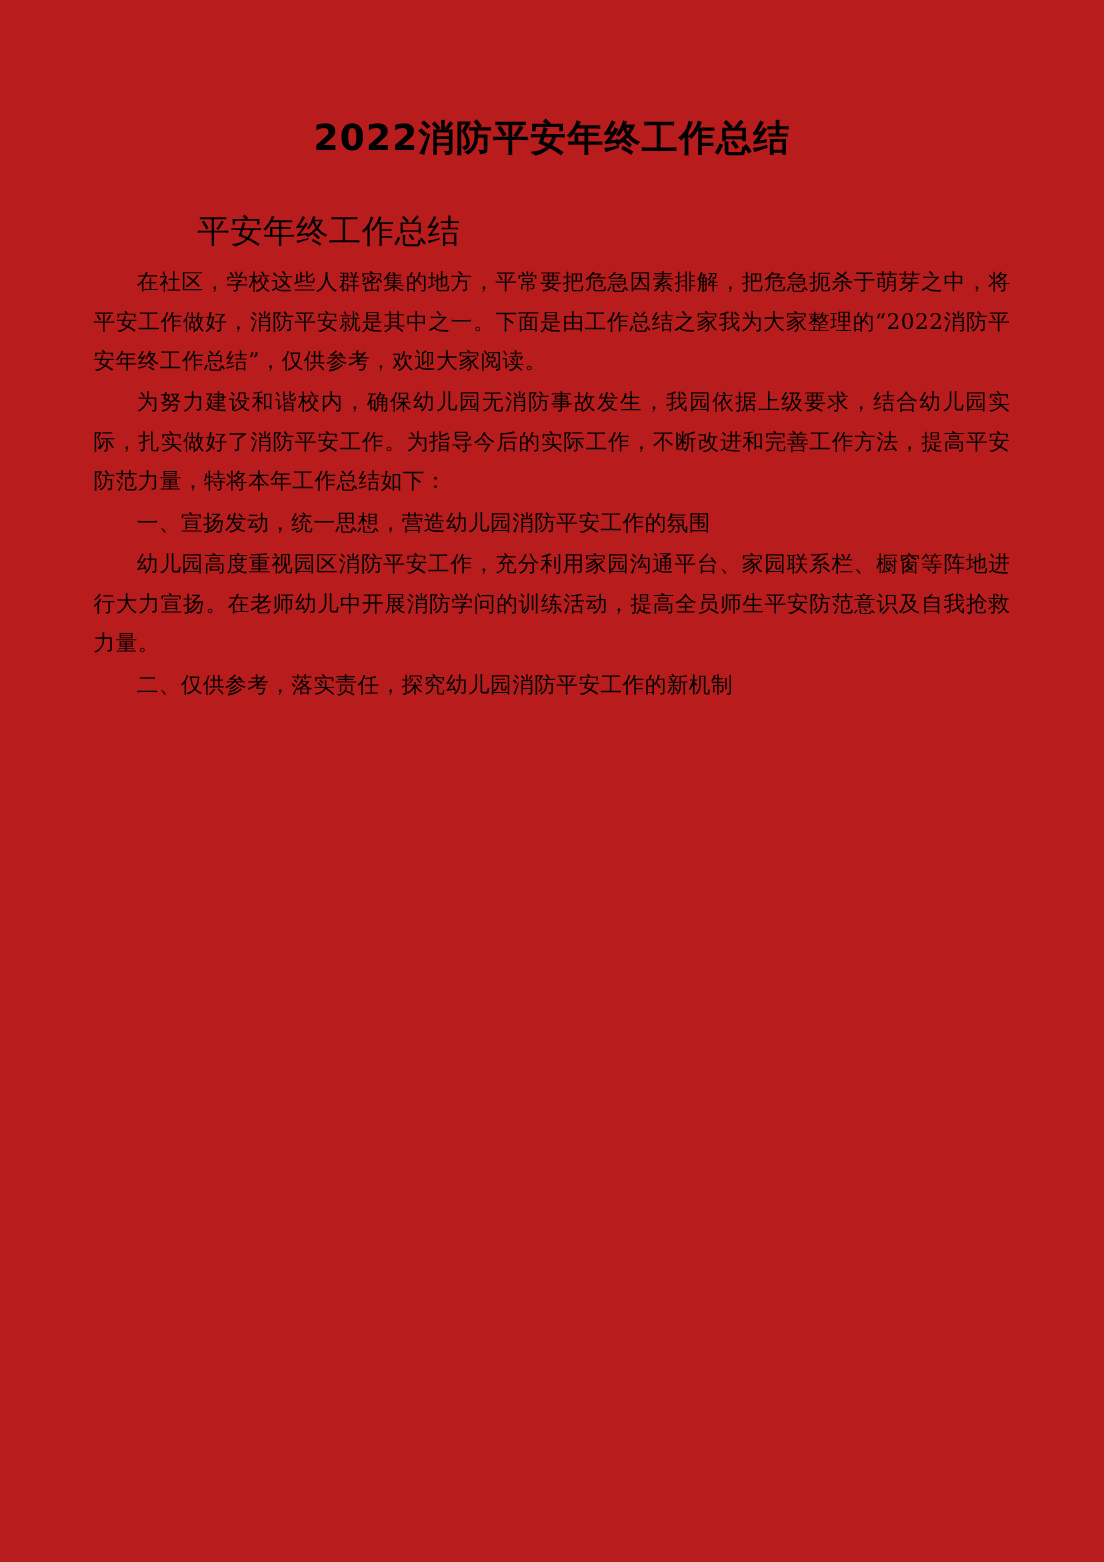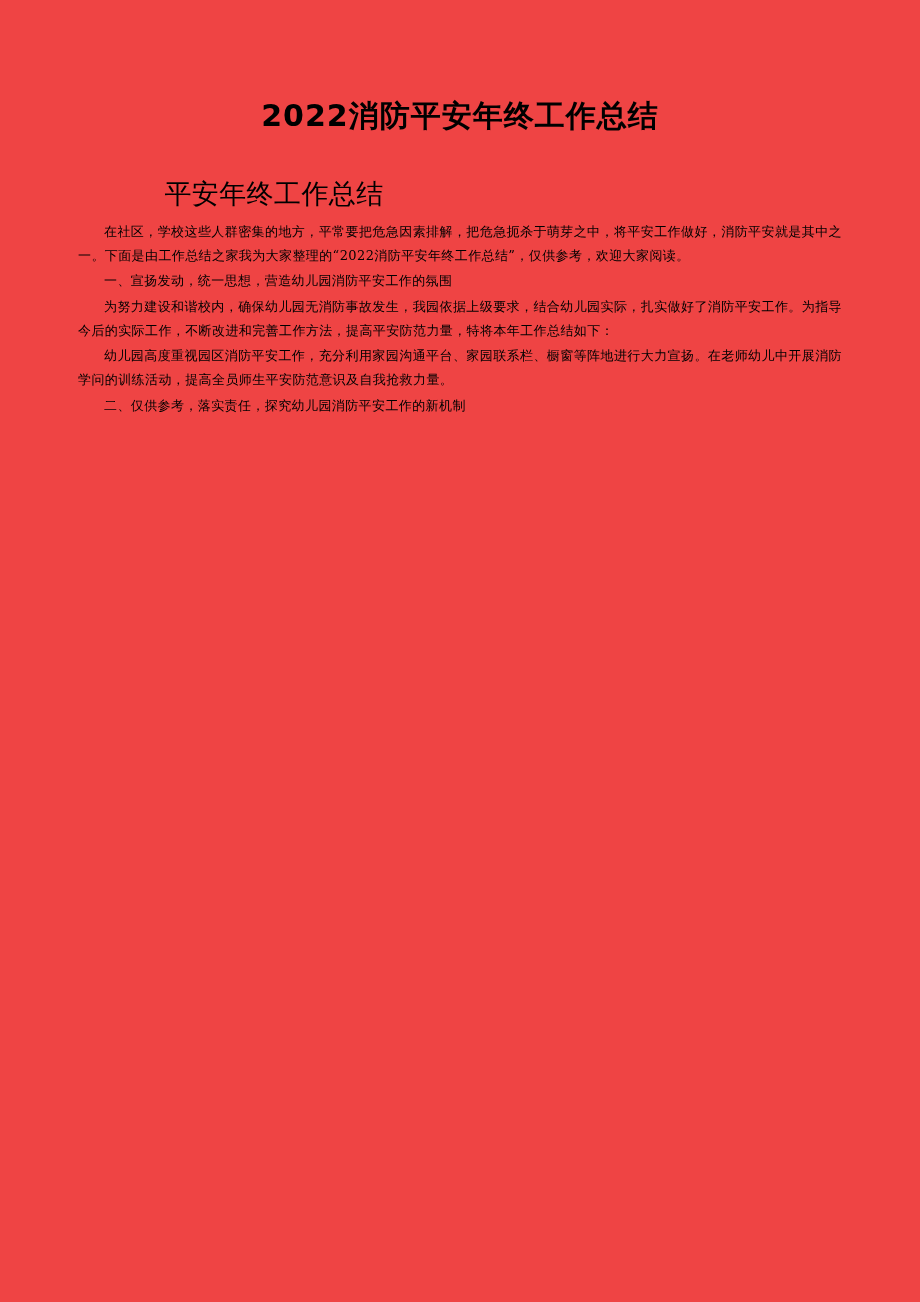--- a/index.html
+++ b/index.html
@@ -12,34 +12,34 @@
     height: 1302px;
     font-family: "DejaVu Serif", serif;
     color: #000000;
     overflow: hidden;
   }
   .page {
     width: 920px;
     height: 1302px;
     box-sizing: border-box;
     padding: 96px 78px 40px 78px;
-    background: #ef4444;
+    background: #b91c1c;
     position: relative;
   }
   .doc-title {
     font-family: "DejaVu Sans", sans-serif;
     font-weight: bold;
     font-size: 30px;
     text-align: center;
     letter-spacing: 1px;
     margin: 0 0 34px 0;
     line-height: 1.3;
   }
   .para {
-    font-size: 13px;
+    font-size: 18px;
     line-height: 1.82;
     margin: 0 0 2px 0;
     text-align: justify;
     text-justify: inter-ideograph;
     letter-spacing: 0.4px;
   }
   .indent2 {
     text-indent: 2em;
   }
   .sub-title {
@@ -62,18 +62,18 @@
 
 <div class="page">
 
   <h1 class="doc-title">2022消防平安年终工作总结</h1>
 
   <p class="sub-title">平安年终工作总结</p>
 
   <p class="para indent2">在社区，学校这些人群密集的地方，平常要把危急因素排解，把危急扼杀于萌芽之中，将平安工作做好，消防平安就是其中之一。下面是由工作总结之家我为大家整理的“2022消防平安年终工作总结”，仅供参考，欢迎大家阅读。</p>
 
 
+  <p class="para indent2">为努力建设和谐校内，确保幼儿园无消防事故发生，我园依据上级要求，结合幼儿园实际，扎实做好了消防平安工作。为指导今后的实际工作，不断改进和完善工作方法，提高平安防范力量，特将本年工作总结如下：</p>
   <p class="para indent2">一、宣扬发动，统一思想，营造幼儿园消防平安工作的氛围</p>
-  <p class="para indent2">为努力建设和谐校内，确保幼儿园无消防事故发生，我园依据上级要求，结合幼儿园实际，扎实做好了消防平安工作。为指导今后的实际工作，不断改进和完善工作方法，提高平安防范力量，特将本年工作总结如下：</p>
   <p class="para indent2">幼儿园高度重视园区消防平安工作，充分利用家园沟通平台、家园联系栏、橱窗等阵地进行大力宣扬。在老师幼儿中开展消防学问的训练活动，提高全员师生平安防范意识及自我抢救力量。</p>
   <p class="para indent2">二、仅供参考，落实责任，探究幼儿园消防平安工作的新机制</p>
 
 </div>
 
 </body></html>

